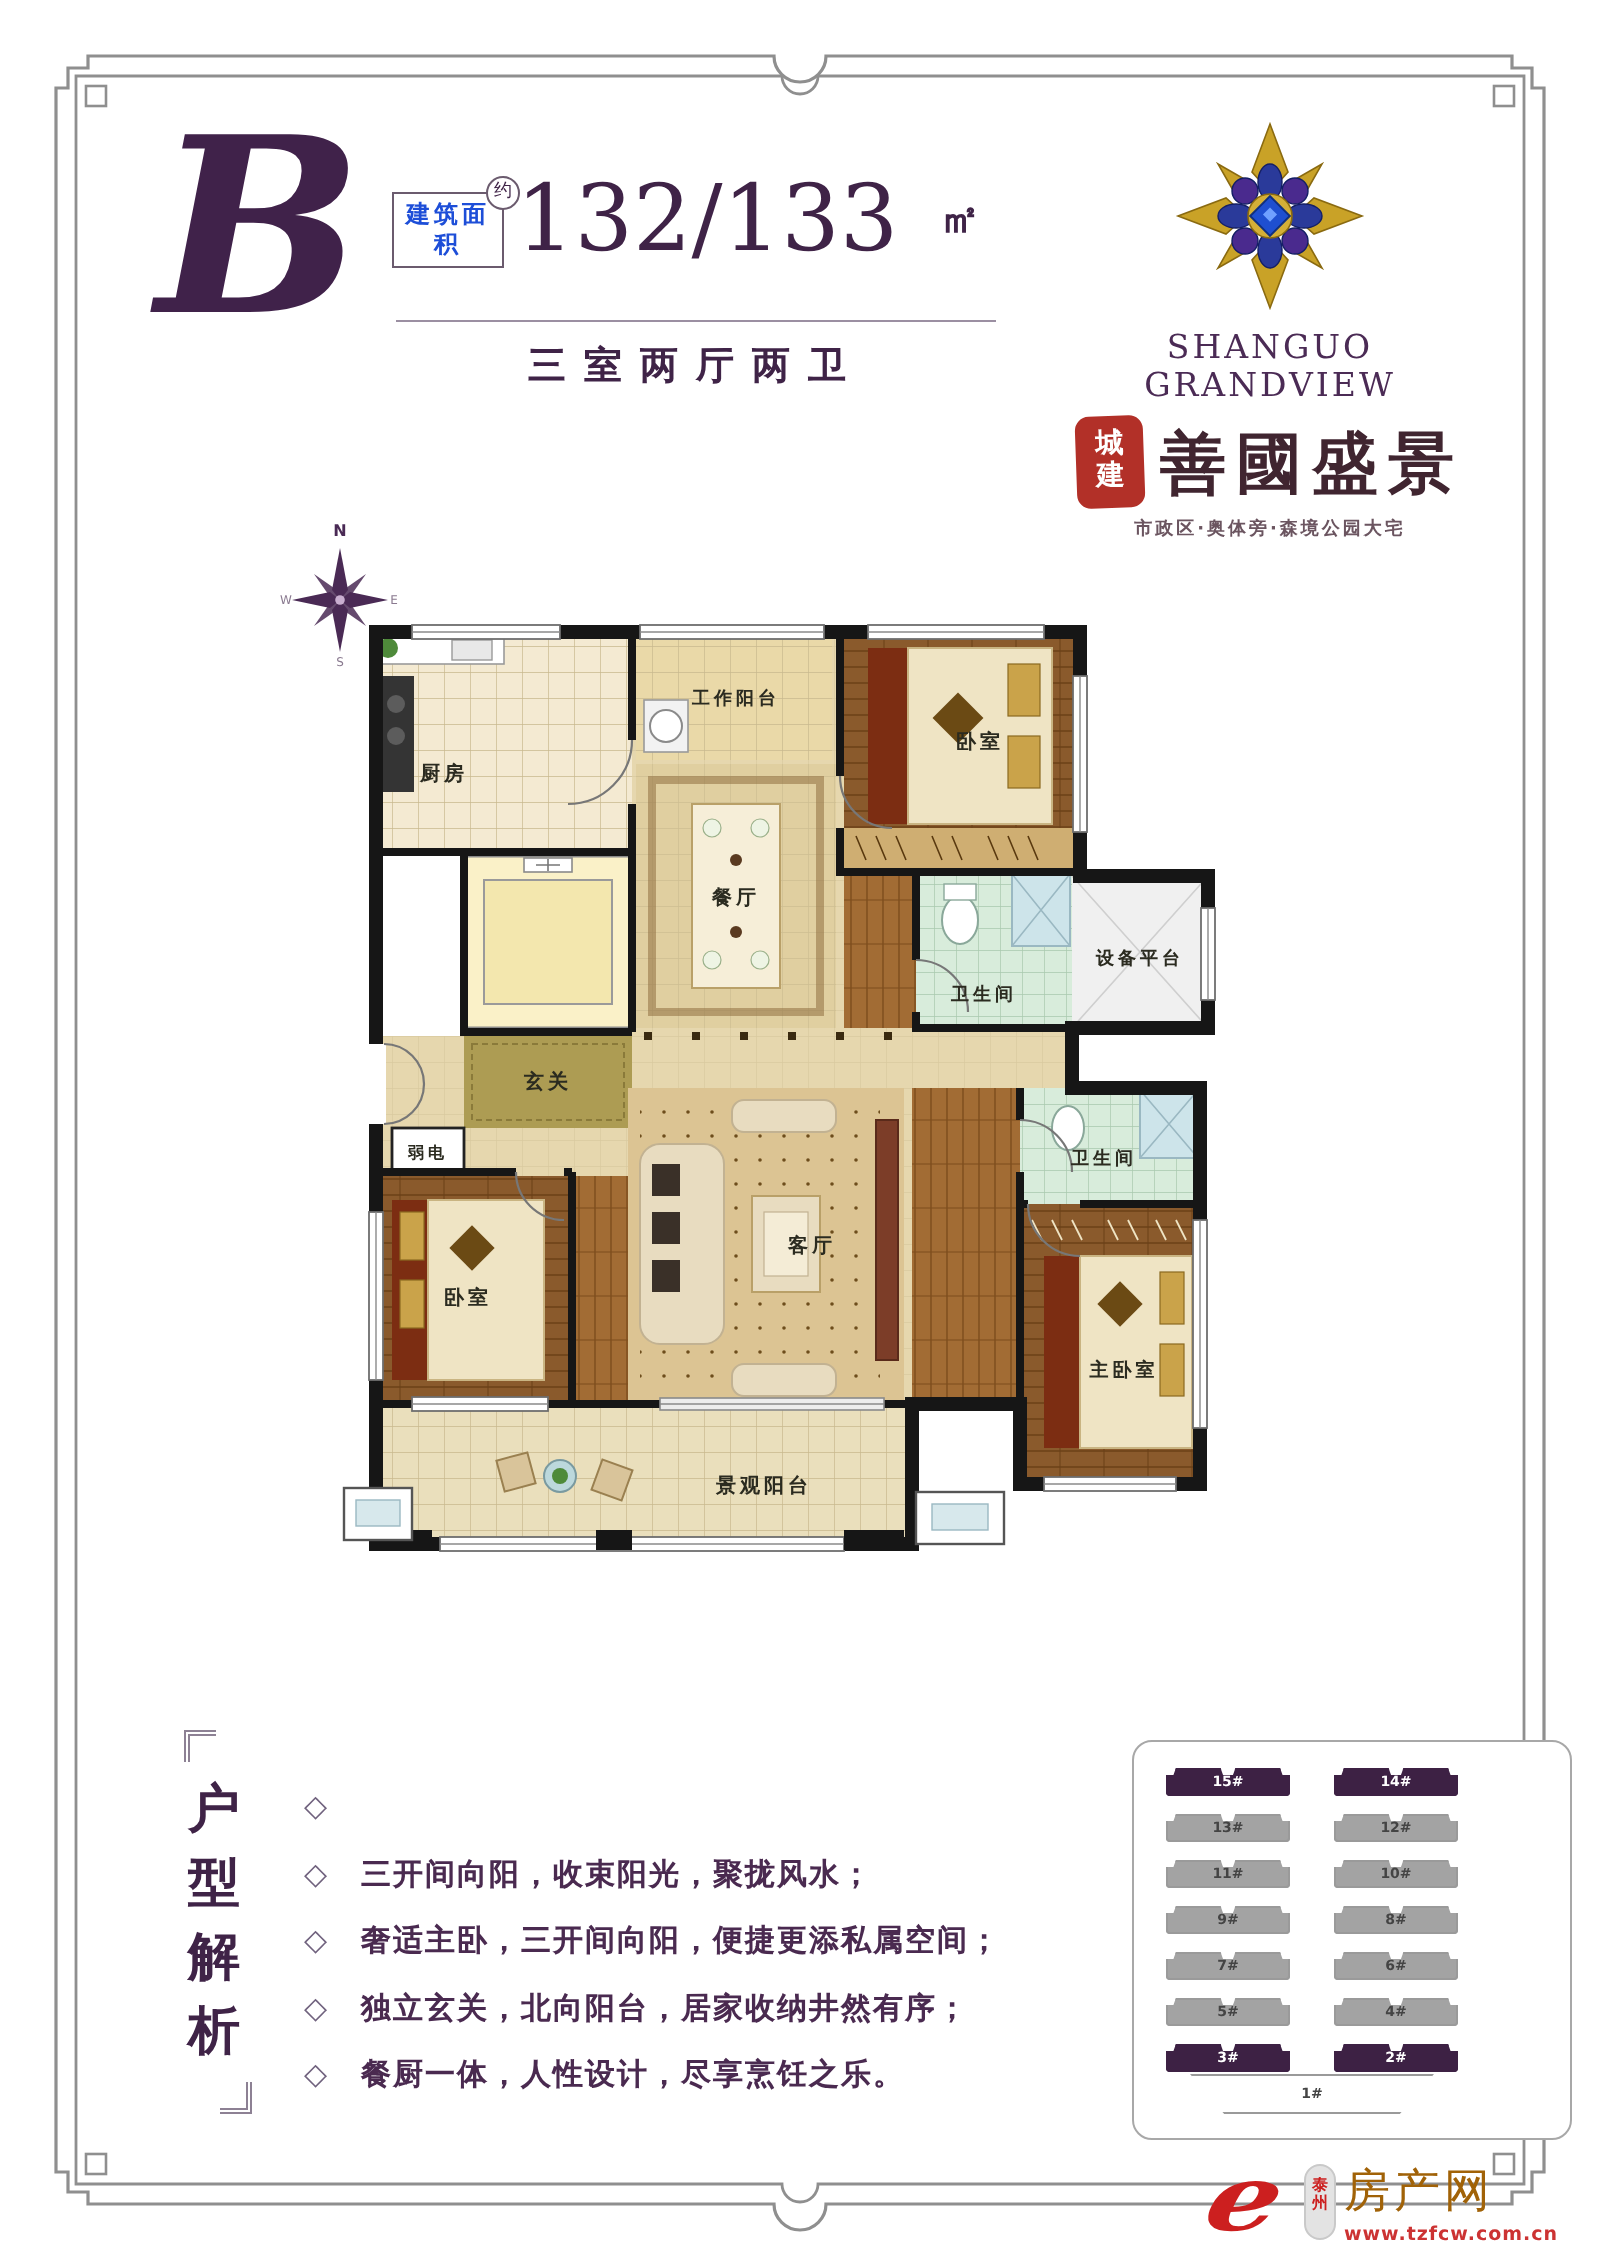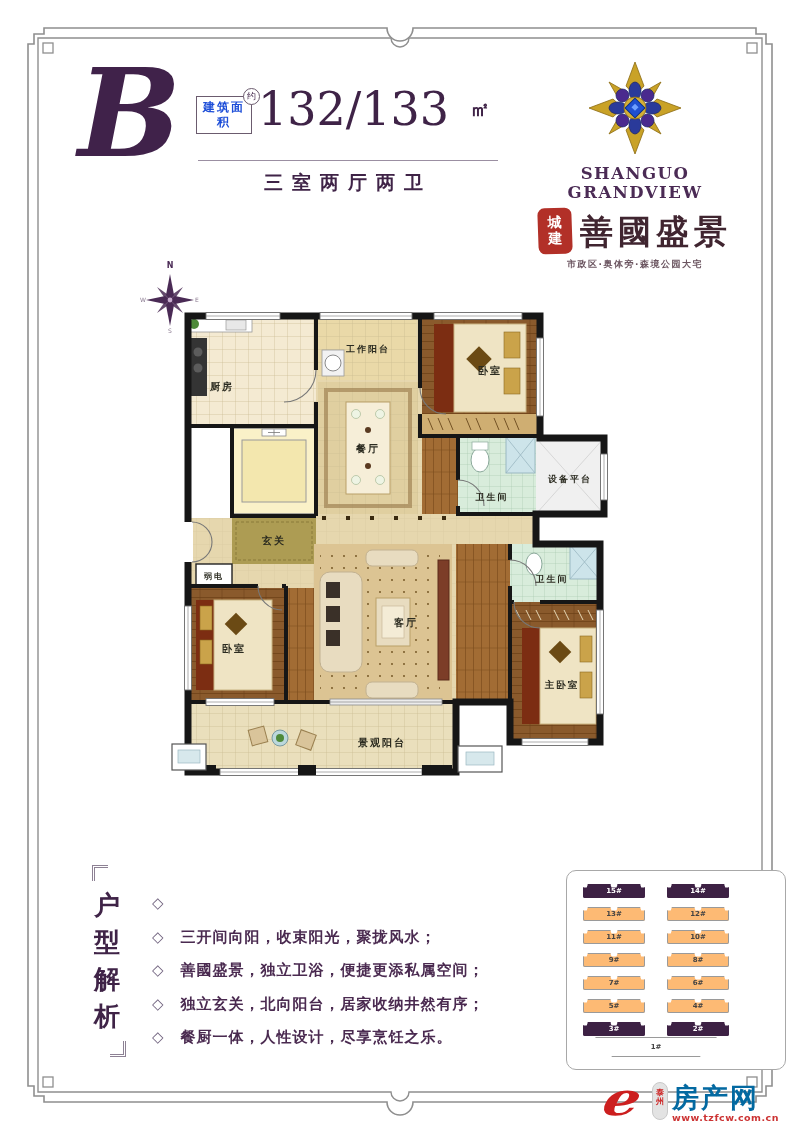--- a/index.html
+++ b/index.html
@@ -19,21 +19,21 @@
     font-size:9px;line-height:15px;text-align:center;color:#3f2347;background:#fff;}
   #area-value{left:258px;top:86px;font-family:"DejaVu Serif",serif;font-size:46px;color:#3f2347;line-height:1;}
   #area-unit{left:470px;top:96px;font-size:20px;font-weight:bold;color:#3f2347;}
   #area-rule{left:198px;top:160px;width:300px;height:1px;background:#9b8fa2;}
   #layout-text{left:198px;top:170px;width:300px;text-align:center;font-size:19px;font-weight:bold;
     letter-spacing:9px;color:#3f2347;}
 
   
   #brand{left:520px;top:60px;width:230px;text-align:center;}
   #brand-name-en{margin-top:4px;font-family:"DejaVu Serif",serif;font-size:16.5px;letter-spacing:1.5px;
-    color:#4b2b55;font-weight:bold;}
+    color:#4b2b55;font-weight:normal;}
   #brand-row{margin-top:6px;display:flex;align-items:flex-start;justify-content:center;gap:8px;}
   #brand-seal{width:34px;height:46px;background:#b23028;border-radius:7px;transform:rotate(-2deg);
     color:#fff;font-size:14px;font-weight:bold;line-height:16px;padding-top:6px;box-sizing:border-box;
     font-family:"DejaVu Serif",serif;}
   #brand-name-cn{font-family:"DejaVu Serif",serif;font-size:33px;font-weight:bold;color:#402530;
     letter-spacing:5px;line-height:48px;}
   #brand-tagline{margin-top:2px;font-size:9px;color:#6b5560;letter-spacing:1.5px;font-weight:bold;}
 
   
   #analysis-title{left:92px;top:865px;width:34px;display:flex;flex-direction:column;align-items:flex-start;}
@@ -45,37 +45,37 @@
   #bullets{left:152px;top:893px;width:380px;list-style:none;margin:0;padding:0;}
   #bullets li{display:flex;align-items:flex-start;margin-bottom:12.5px;color:#4a2a50;
     font-size:15px;font-weight:bold;letter-spacing:1px;line-height:21px;}
   .diamond{color:#70627e;font-size:15px;margin-right:16px;font-weight:normal;flex:0 0 auto;}
 
   
   #siteplan{left:566px;top:870px;width:178px;height:198px;border:1.5px solid #a8a8a8;border-radius:10px;
     background:#fff;padding-left:40px;}
   .sp-col{position:absolute;top:13px;width:62px;display:flex;flex-direction:column;gap:9px;}
   #sp-left{left:16px;} #sp-right{left:100px;}
-  .bldg{height:14px;border:1px solid #9a9a9a;border-radius:2px;background:#fdba74;color:#444;
+  .bldg{height:14px;border:1px solid #9a9a9a;border-radius:2px;background:#a3a3a3;color:#444;
     font-size:7px;line-height:14px;text-align:center;font-weight:bold;
     clip-path:polygon(0 100%,0 25%,6% 25%,8% 0,44% 0,46% 25%,54% 25%,56% 0,92% 0,94% 25%,100% 25%,100% 100%);
     box-shadow:inset 0 0 0 1px #9a9a9a;border:none;}
   .bldg.hl{background:#3d2144;color:#fff;box-shadow:inset 0 0 0 1px #3d2144;}
   #sp-bottom{position:absolute;left:28px;bottom:12px;width:122px;height:20px;background:#fff;
     box-shadow:inset 0 0 0 1px #9a9a9a;clip-path:polygon(0 0,100% 0,86% 100%,14% 100%);
     font-size:7px;font-weight:bold;color:#444;text-align:center;line-height:20px;}
 
   
   #footer-logo{left:608px;top:1078px;width:190px;height:50px;}
   #logo-swoosh{position:absolute;left:0;top:-2px;font-family:"DejaVu Serif",serif;font-style:italic;
     font-weight:bold;font-size:46px;color:#cc1f1f;transform:skewX(-14deg) scaleX(1.25);line-height:46px;}
   #logo-capsule{position:absolute;left:44px;top:4px;width:16px;height:38px;background:#e3e3e3;
     border:1px solid #c9c9c9;border-radius:8px;color:#cc1f1f;font-size:8px;font-weight:bold;
     text-align:center;line-height:9px;padding-top:5px;box-sizing:border-box;}
-  #logo-text{position:absolute;left:64px;top:2px;font-size:27px;font-weight:bold;color:#0369a1;
+  #logo-text{position:absolute;left:64px;top:2px;font-size:23px;font-weight:normal;color:#a16207;
     letter-spacing:2px;font-family:"DejaVu Serif",serif;}
   #logo-url{position:absolute;left:64px;top:34px;font-size:9.5px;font-weight:bold;color:#cc3333;letter-spacing:.5px;}
 
   
   #plan{left:170px;top:310px;}
   #plan text{font-family:"DejaVu Sans",sans-serif;font-weight:bold;fill:#2b2b20;letter-spacing:2px;}
 
   
   #compass{left:140px;top:258px;}
 </style>
@@ -418,21 +418,21 @@
 <ul class="abs" id="bullets">
   <li>
       <span class="diamond">◇</span>
     </li>
   <li>
       <span class="diamond">◇</span>
       <span>三开间向阳，收束阳光，聚拢风水；</span>
     </li>
   <li>
       <span class="diamond">◇</span>
-      <span>善國盛景，独立卫浴，便捷更添私属空间；</span>
+      <span>奢适主卧，三开间向阳，便捷更添私属空间；</span>
     </li>
   <li>
       <span class="diamond">◇</span>
       <span>独立玄关，北向阳台，居家收纳井然有序；</span>
     </li>
   <li>
       <span class="diamond">◇</span>
       <span>餐厨一体，人性设计，尽享烹饪之乐。</span>
     </li>
 </ul>

